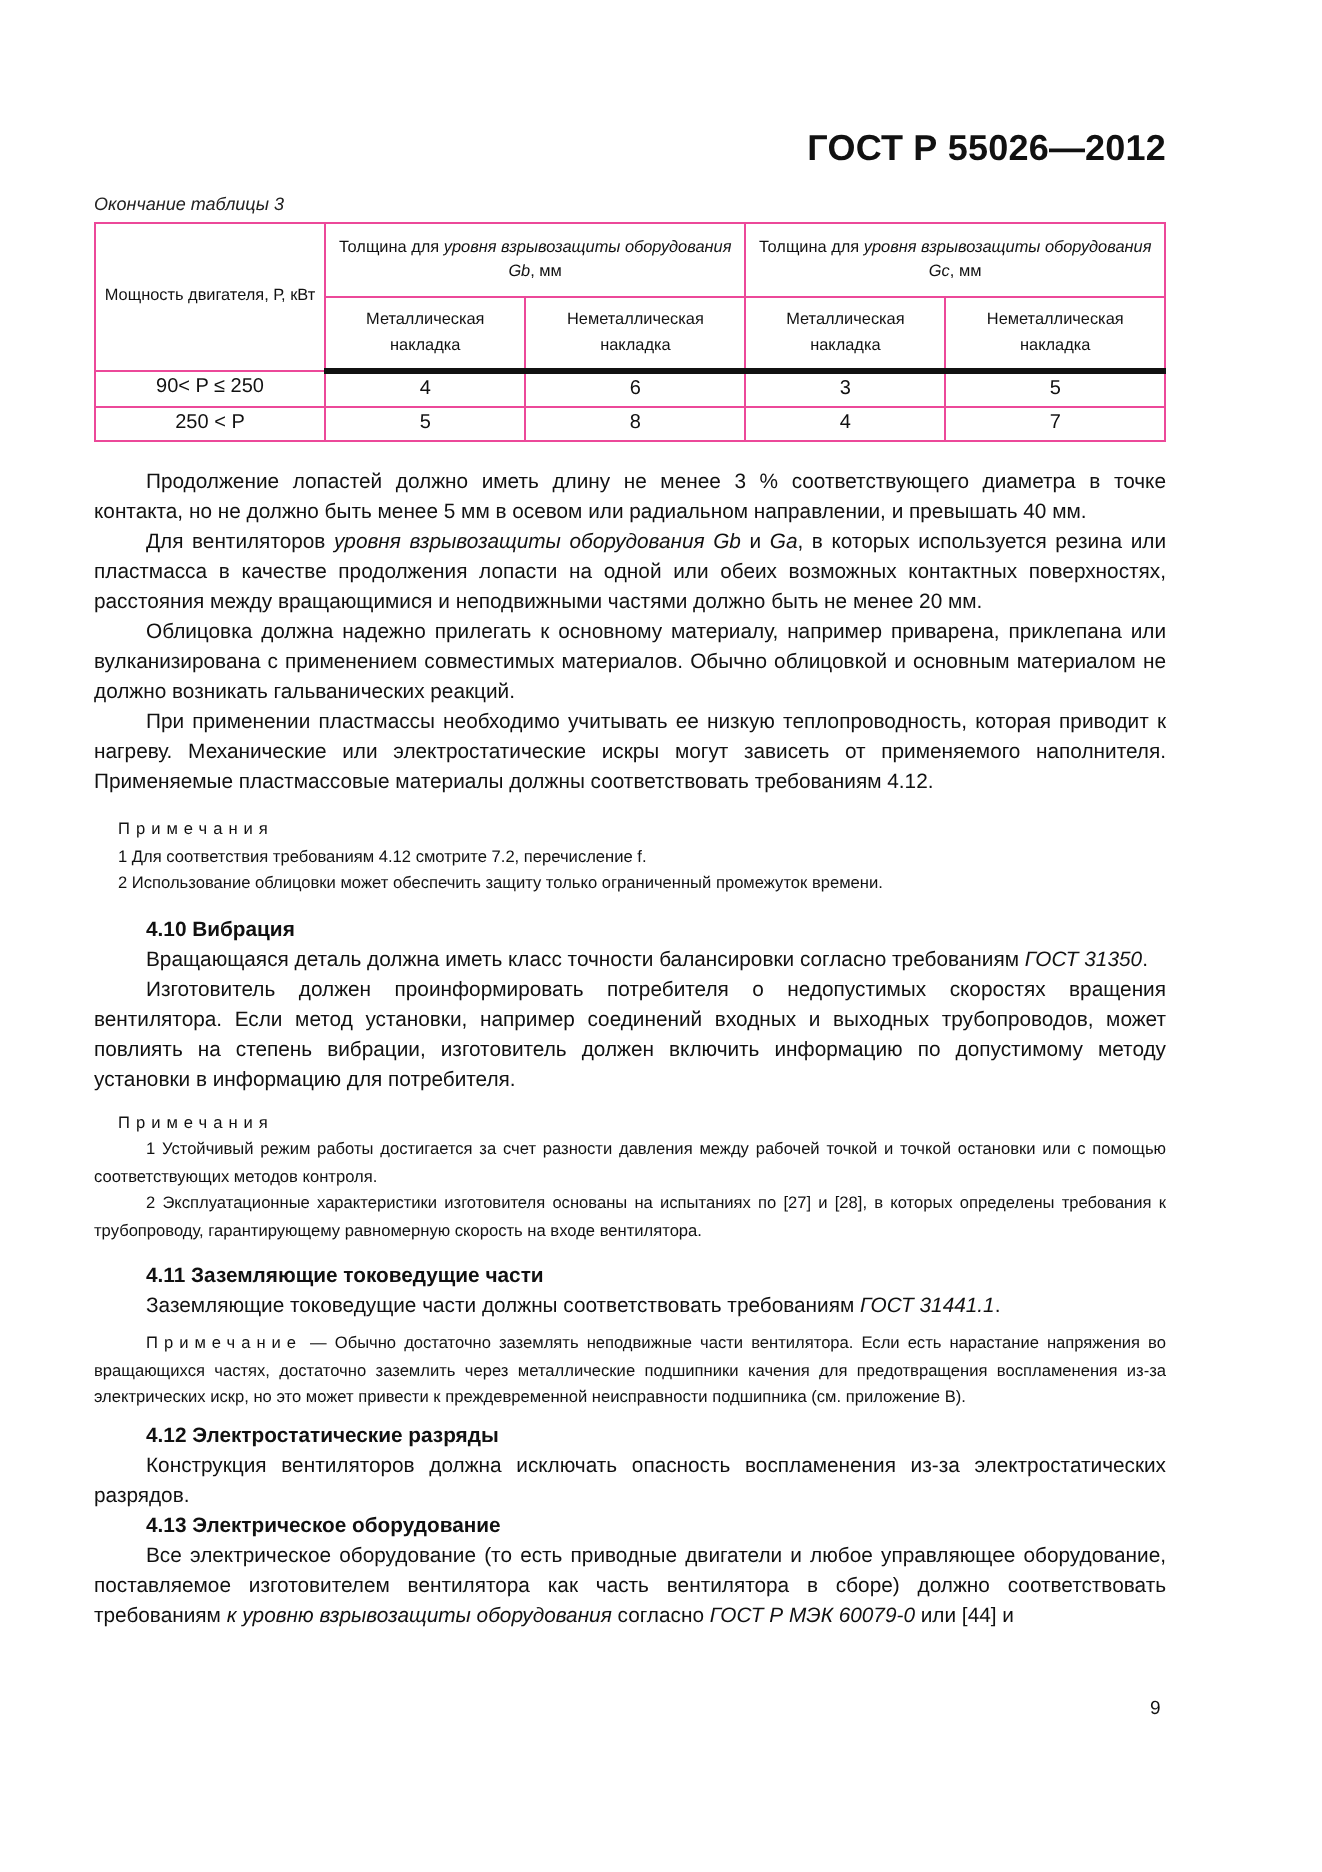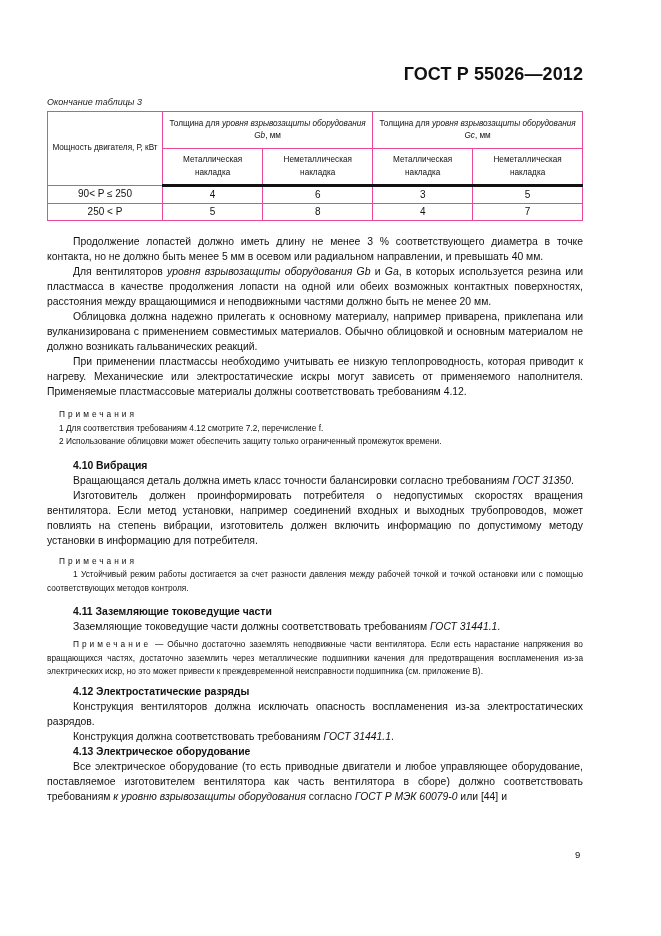--- a/index.html
+++ b/index.html
@@ -76,29 +76,29 @@
     <p>2  Использование облицовки может обеспечить защиту только ограниченный промежуток времени.</p>
   </div>
 
   <p class="sec" style="margin-top:9px;">4.10  Вибрация</p>
   <p><span>Вращающаяся деталь должна иметь класс точности балансировки согласно требованиям </span><span class="i">ГОСТ 31350</span><span>.</span></p>
   <p>Изготовитель должен проинформировать потребителя о недопустимых скоростях вращения вентилятора. Если метод установки, например соединений входных и выходных трубопроводов, может повлиять на степень вибрации, изготовитель должен включить информацию по допустимому методу установки в информацию для потребителя.</p>
 
   <div class="notes" style="margin-top:7px;">
     <p class="ttl">Примечания</p>
     <p class="ind">1  Устойчивый режим работы достигается за счет разности давления между рабочей точкой и точкой остановки или с помощью соответствующих методов контроля.</p>
+    <p class="ind">2  Эксплуатационные характеристики изготовителя основаны на испытаниях по [27] и [28], в которых определены требования к трубопроводу, гарантирующему равномерную скорость на входе вентилятора.</p>
   </div>
 
   <p class="sec" style="margin-top:9px;">4.11  Заземляющие токоведущие части</p>
   <p><span>Заземляющие токоведущие части должны соответствовать требованиям </span><span class="i">ГОСТ 31441.1</span><span>.</span></p>
   <div class="notes" style="margin-top:4px;">
     <p class="ind"><span class="ttl">Примечание</span><span> — Обычно достаточно заземлять неподвижные части вентилятора. Если есть нарастание напряжения во вращающихся частях, достаточно заземлить через металлические подшипники качения для предотвращения воспламенения из-за электрических искр, но это может привести к преждевременной неисправности подшипника (см. приложение В).</span></p>
   </div>
 
   <p class="sec" style="margin-top:5px;">4.12  Электростатические разряды</p>
   <p>Конструкция вентиляторов должна исключать опасность воспламенения из-за электростатических разрядов.</p>
-  <p><span>Конструкция должна соответствовать требованиям </span><span class="i">ГОСТ 31441.1</span><span>.</span></p>
 
   <p class="sec">4.13  Электрическое оборудование</p>
   <p><span>Все электрическое оборудование (то есть приводные двигатели и любое управляющее оборудование, поставляемое изготовителем вентилятора как часть вентилятора в сборе) должно соответствовать требованиям </span><span class="i">к уровню взрывозащиты оборудования</span><span> согласно </span><span class="i">ГОСТ Р МЭК 60079-0</span><span> или [44] и</span></p>
 </div>
 
 <div class="pgnum">9</div>
 
 </body></html>

